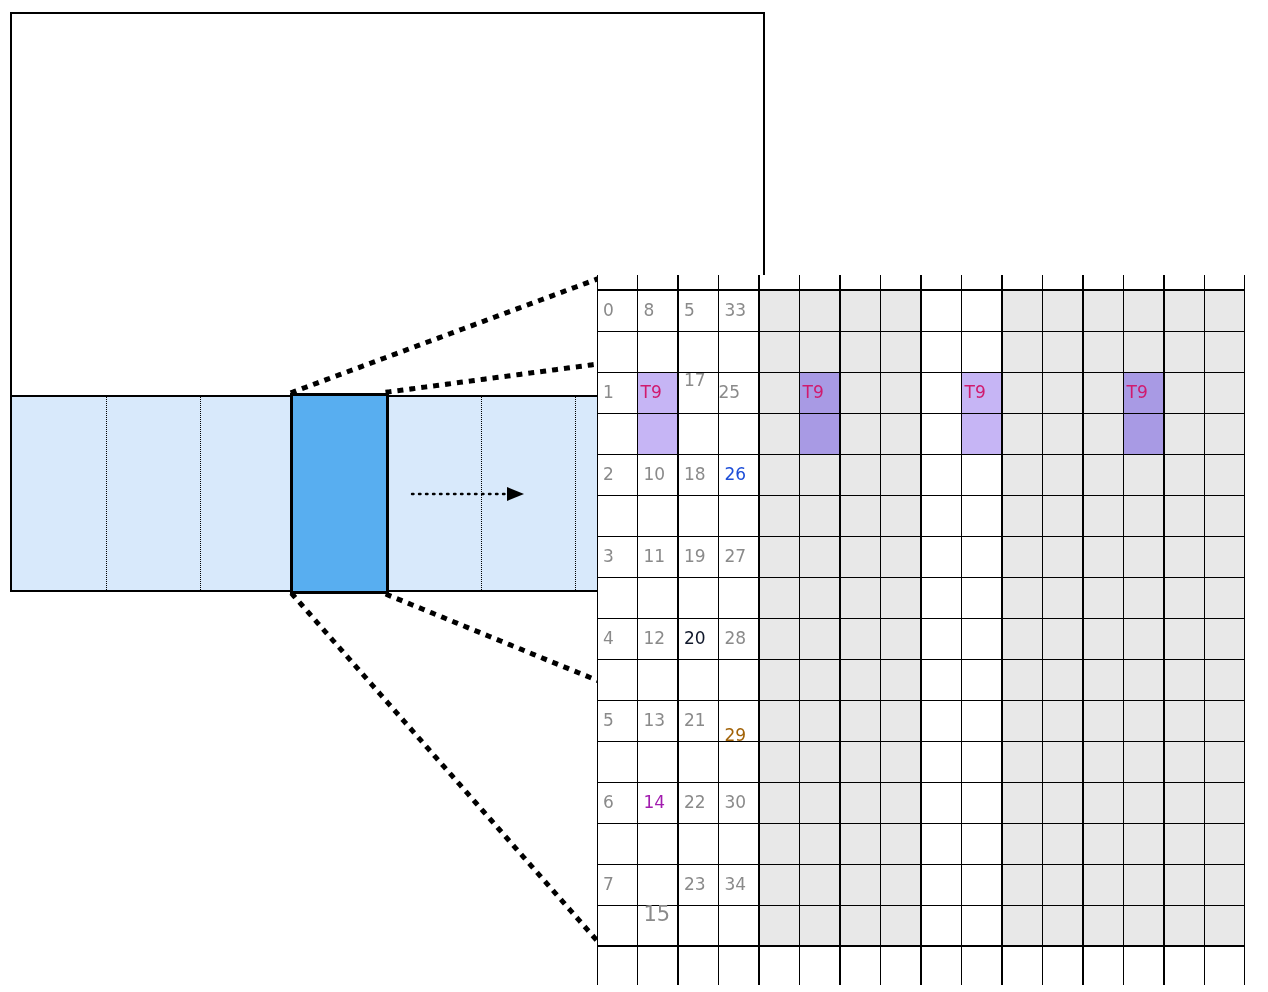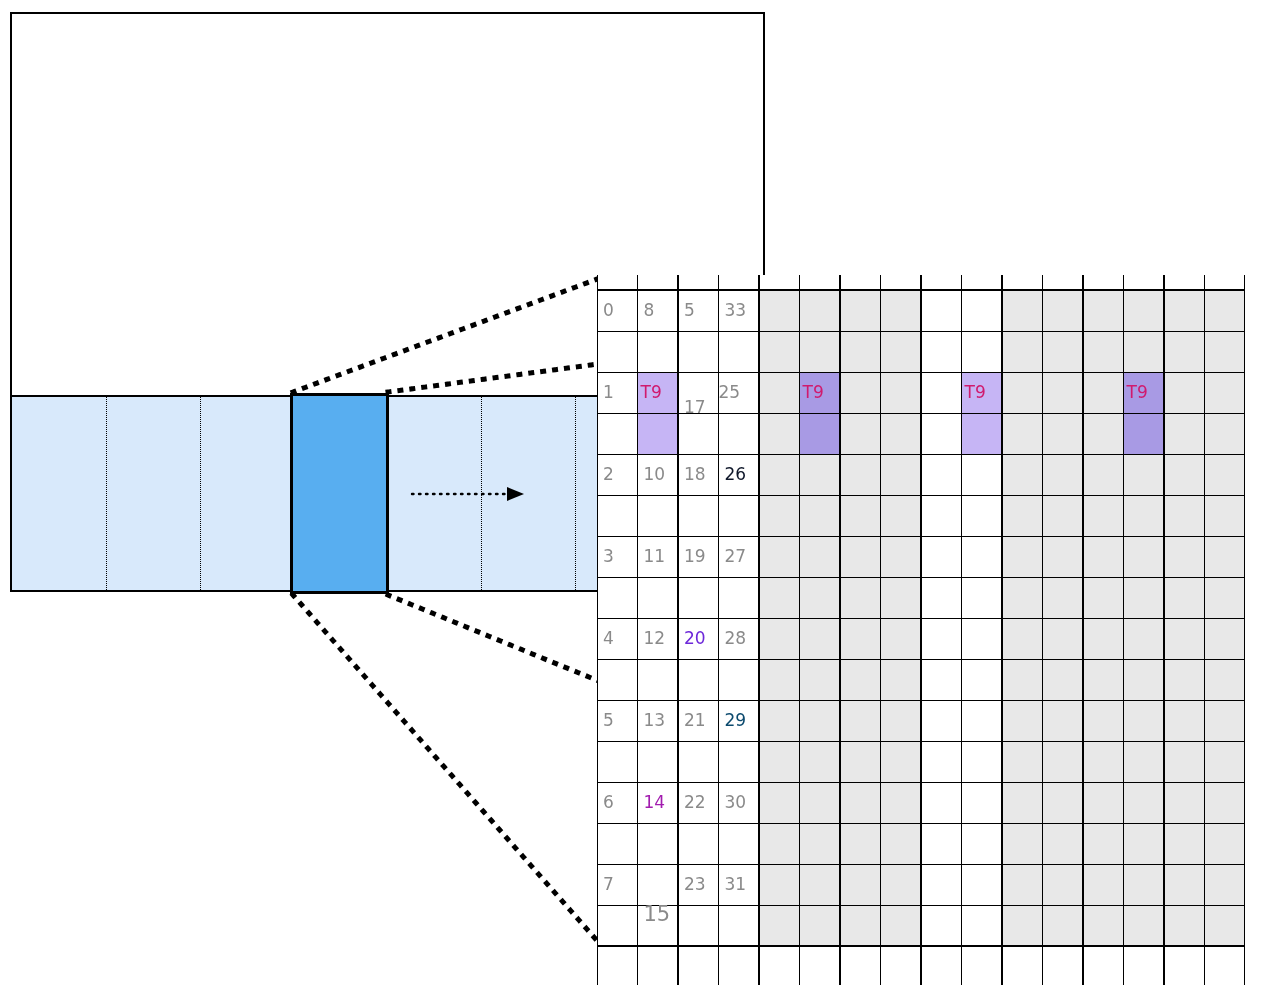--- a/index.html
+++ b/index.html
@@ -114,45 +114,45 @@
       <div style="position: absolute; left: 0px; top: 547.5px; width: 648px; height: 1px; background: rgb(0, 0, 0);"></div>
       <div style="position: absolute; left: 0px; top: 588.5px; width: 648px; height: 1px; background: rgb(0, 0, 0);"></div>
       <div style="position: absolute; left: 0px; top: 629.5px; width: 648px; height: 1px; background: rgb(0, 0, 0);"></div>
       <div style="position: absolute; left: 0px; top: 14px; width: 648px; height: 2.4px; background: rgb(0, 0, 0);"></div>
       <div style="position: absolute; left: 0px; top: 670px; width: 648px; height: 2.4px; background: rgb(0, 0, 0);"></div>
       <div style="position: absolute; left: 0px; top: 15px; width: 40.5px; height: 41px; line-height: 41px; padding-left: 6px; font-size: 17px; color: rgb(138, 138, 138);">0</div>
       <div style="position: absolute; left: 40.5px; top: 15px; width: 40.5px; height: 41px; line-height: 41px; padding-left: 6px; font-size: 17px; color: rgb(138, 138, 138);">8</div>
       <div style="position: absolute; left: 81px; top: 15px; width: 40.5px; height: 41px; line-height: 41px; padding-left: 6px; font-size: 17px; color: rgb(138, 138, 138);">5</div>
       <div style="position: absolute; left: 121.5px; top: 15px; width: 40.5px; height: 41px; line-height: 41px; padding-left: 6px; font-size: 17px; color: rgb(138, 138, 138);">33</div>
       <div style="position: absolute; left: 0px; top: 97px; width: 40.5px; height: 41px; line-height: 41px; padding-left: 6px; font-size: 17px; color: rgb(138, 138, 138);">1</div>
-      <div style="position: absolute; left: 81px; top: 112px; width: 40.5px; height: 41px; line-height: 41px; padding-left: 6px; font-size: 17px; color: rgb(138, 138, 138);">17</div>
+      <div style="position: absolute; left: 81px; top: 85px; width: 40.5px; height: 41px; line-height: 41px; padding-left: 6px; font-size: 17px; color: rgb(138, 138, 138);">17</div>
       <div style="position: absolute; left: 121.5px; top: 97px; width: 40.5px; height: 41px; line-height: 41px; padding-left: 0; font-size: 17px; color: rgb(138, 138, 138);">25</div>
       <div style="position: absolute; left: 0px; top: 179px; width: 40.5px; height: 41px; line-height: 41px; padding-left: 6px; font-size: 17px; color: rgb(138, 138, 138);">2</div>
       <div style="position: absolute; left: 40.5px; top: 179px; width: 40.5px; height: 41px; line-height: 41px; padding-left: 6px; font-size: 17px; color: rgb(138, 138, 138);">10</div>
       <div style="position: absolute; left: 81px; top: 179px; width: 40.5px; height: 41px; line-height: 41px; padding-left: 6px; font-size: 17px; color: rgb(138, 138, 138);">18</div>
-      <div style="position: absolute; left: 121.5px; top: 179px; width: 40.5px; height: 41px; line-height: 41px; padding-left: 6px; font-size: 17px; color: #0f172a;">26</div>
+      <div style="position: absolute; left: 121.5px; top: 179px; width: 40.5px; height: 41px; line-height: 41px; padding-left: 6px; font-size: 17px; color: #1d4ed8;">26</div>
       <div style="position: absolute; left: 0px; top: 261px; width: 40.5px; height: 41px; line-height: 41px; padding-left: 6px; font-size: 17px; color: rgb(138, 138, 138);">3</div>
       <div style="position: absolute; left: 40.5px; top: 261px; width: 40.5px; height: 41px; line-height: 41px; padding-left: 6px; font-size: 17px; color: rgb(138, 138, 138);">11</div>
       <div style="position: absolute; left: 81px; top: 261px; width: 40.5px; height: 41px; line-height: 41px; padding-left: 6px; font-size: 17px; color: rgb(138, 138, 138);">19</div>
       <div style="position: absolute; left: 121.5px; top: 261px; width: 40.5px; height: 41px; line-height: 41px; padding-left: 6px; font-size: 17px; color: rgb(138, 138, 138);">27</div>
       <div style="position: absolute; left: 0px; top: 343px; width: 40.5px; height: 41px; line-height: 41px; padding-left: 6px; font-size: 17px; color: rgb(138, 138, 138);">4</div>
       <div style="position: absolute; left: 40.5px; top: 343px; width: 40.5px; height: 41px; line-height: 41px; padding-left: 6px; font-size: 17px; color: rgb(138, 138, 138);">12</div>
-      <div style="position: absolute; left: 81px; top: 343px; width: 40.5px; height: 41px; line-height: 41px; padding-left: 6px; font-size: 17px; color: #6d28d9;">20</div>
+      <div style="position: absolute; left: 81px; top: 343px; width: 40.5px; height: 41px; line-height: 41px; padding-left: 6px; font-size: 17px; color: #0f172a;">20</div>
       <div style="position: absolute; left: 121.5px; top: 343px; width: 40.5px; height: 41px; line-height: 41px; padding-left: 6px; font-size: 17px; color: rgb(138, 138, 138);">28</div>
       <div style="position: absolute; left: 0px; top: 425px; width: 40.5px; height: 41px; line-height: 41px; padding-left: 6px; font-size: 17px; color: rgb(138, 138, 138);">5</div>
       <div style="position: absolute; left: 40.5px; top: 425px; width: 40.5px; height: 41px; line-height: 41px; padding-left: 6px; font-size: 17px; color: rgb(138, 138, 138);">13</div>
       <div style="position: absolute; left: 81px; top: 425px; width: 40.5px; height: 41px; line-height: 41px; padding-left: 6px; font-size: 17px; color: rgb(138, 138, 138);">21</div>
-      <div style="position: absolute; left: 121.5px; top: 425px; width: 40.5px; height: 41px; line-height: 41px; padding-left: 6px; font-size: 17px; color: #0c4a6e;">29</div>
+      <div style="position: absolute; left: 121.5px; top: 440px; width: 40.5px; height: 41px; line-height: 41px; padding-left: 6px; font-size: 17px; color: #a16207;">29</div>
       <div style="position: absolute; left: 0px; top: 507px; width: 40.5px; height: 41px; line-height: 41px; padding-left: 6px; font-size: 17px; color: rgb(138, 138, 138);">6</div>
       <div style="position: absolute; left: 40.5px; top: 507px; width: 40.5px; height: 41px; line-height: 41px; padding-left: 6px; font-size: 17px; color: #a21caf;">14</div>
       <div style="position: absolute; left: 81px; top: 507px; width: 40.5px; height: 41px; line-height: 41px; padding-left: 6px; font-size: 17px; color: rgb(138, 138, 138);">22</div>
       <div style="position: absolute; left: 121.5px; top: 507px; width: 40.5px; height: 41px; line-height: 41px; padding-left: 6px; font-size: 17px; color: rgb(138, 138, 138);">30</div>
       <div style="position: absolute; left: 0px; top: 589px; width: 40.5px; height: 41px; line-height: 41px; padding-left: 6px; font-size: 17px; color: rgb(138, 138, 138);">7</div>
       <div style="position: absolute; left: 40.5px; top: 619px; width: 40.5px; height: 41px; line-height: 41px; padding-left: 6px; font-size: 21px; color: rgb(138, 138, 138);">15</div>
       <div style="position: absolute; left: 81px; top: 589px; width: 40.5px; height: 41px; line-height: 41px; padding-left: 6px; font-size: 17px; color: rgb(138, 138, 138);">23</div>
-      <div style="position: absolute; left: 121.5px; top: 589px; width: 40.5px; height: 41px; line-height: 41px; padding-left: 6px; font-size: 17px; color: rgb(138, 138, 138);">31</div>
+      <div style="position: absolute; left: 121.5px; top: 589px; width: 40.5px; height: 41px; line-height: 41px; padding-left: 6px; font-size: 17px; color: rgb(138, 138, 138);">34</div>
       <div style="position: absolute; left: 40.5px; top: 97px; width: 40.5px; height: 41px; line-height: 41px; padding-left: 3px; font-size: 17px; color: rgb(208, 26, 110);">T9</div>
       <div style="position: absolute; left: 202.5px; top: 97px; width: 40.5px; height: 41px; line-height: 41px; padding-left: 3px; font-size: 17px; color: rgb(208, 26, 110);">T9</div>
       <div style="position: absolute; left: 364.5px; top: 97px; width: 40.5px; height: 41px; line-height: 41px; padding-left: 3px; font-size: 17px; color: rgb(208, 26, 110);">T9</div>
       <div style="position: absolute; left: 526.5px; top: 97px; width: 40.5px; height: 41px; line-height: 41px; padding-left: 3px; font-size: 17px; color: rgb(208, 26, 110);">T9</div>
     </div>
 
 </div>
 
 </body></html>

